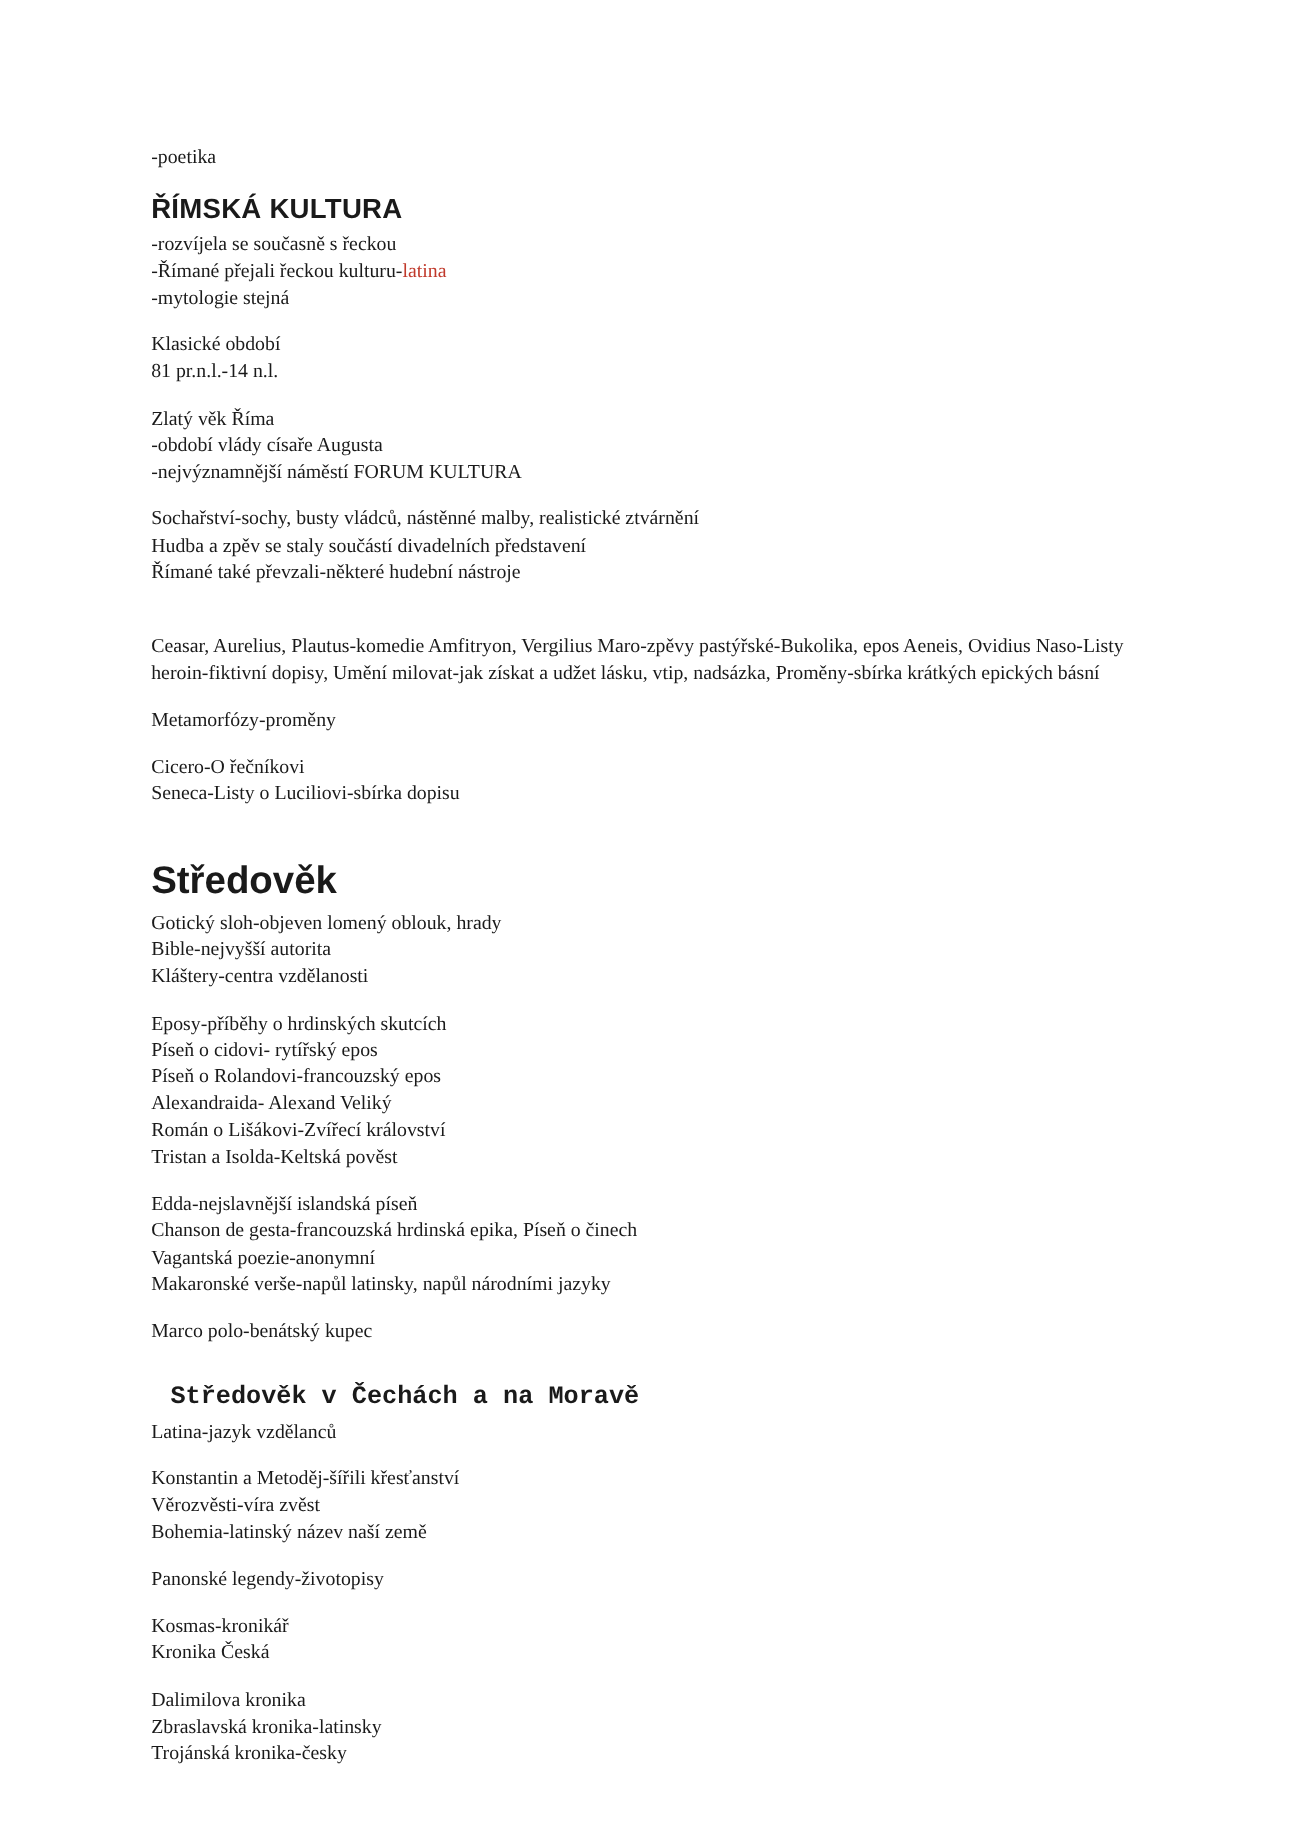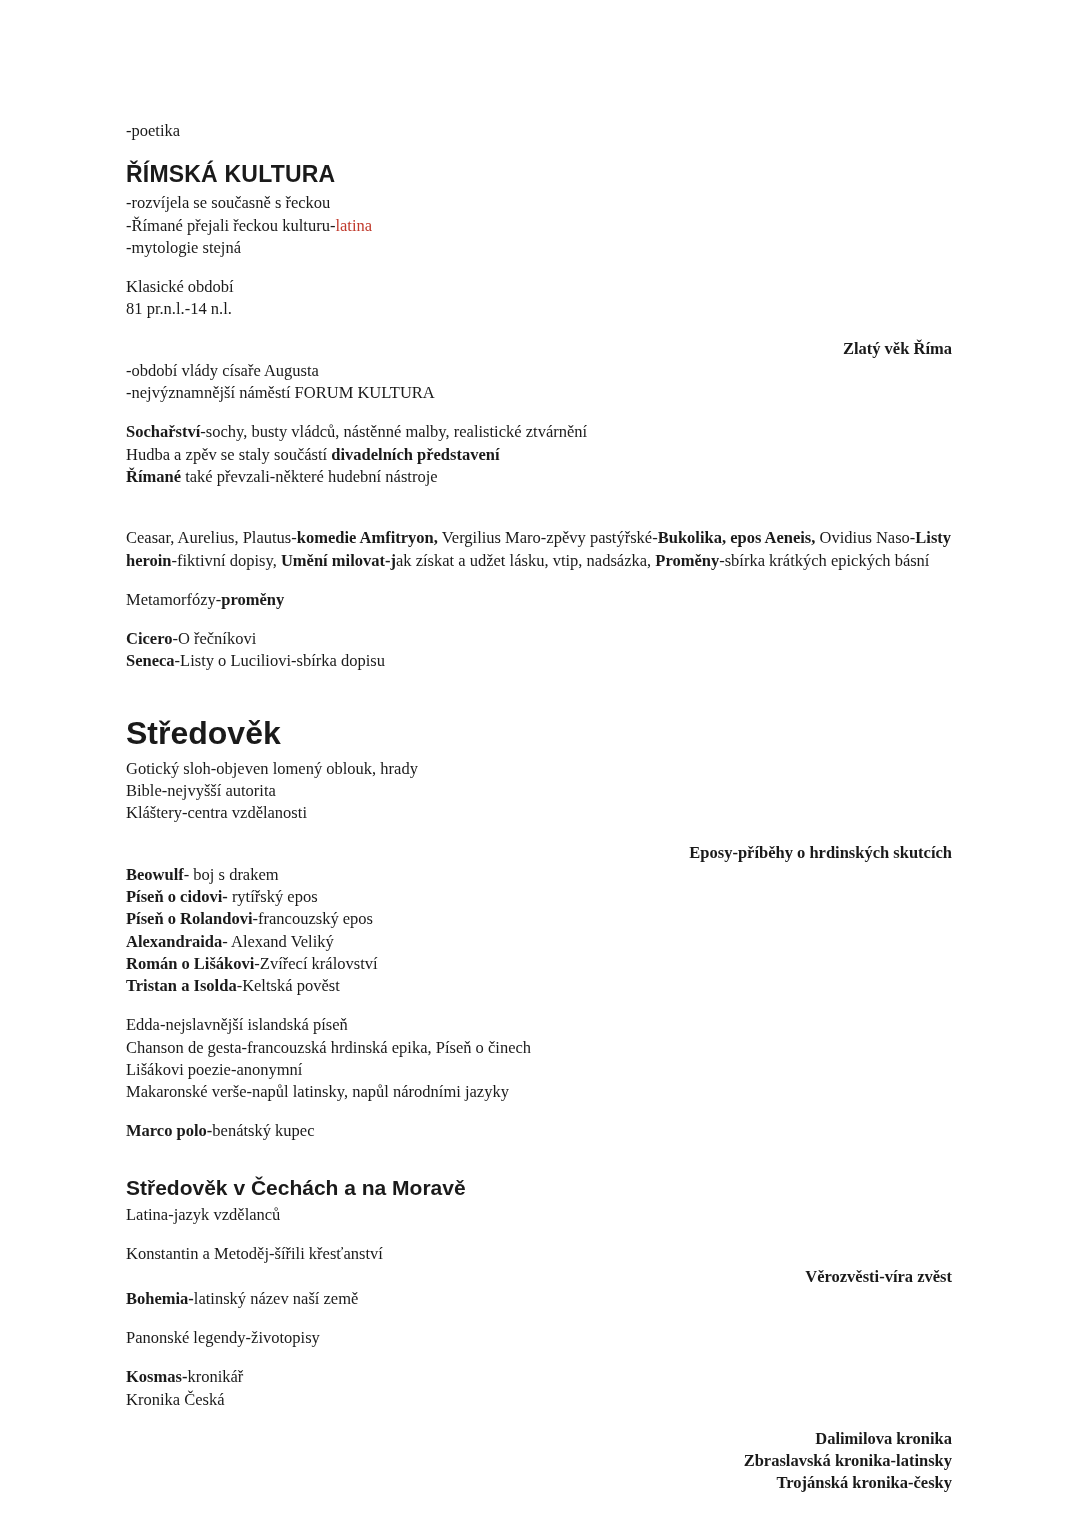--- a/index.html
+++ b/index.html
@@ -41,28 +41,27 @@
     letter-spacing: 0.2px;
     margin: 0 0 2px 0;
   }
   .h-big {
     font-family: "Liberation Sans", sans-serif;
     font-weight: bold;
     font-size: 32px;
     margin: 0 0 3px 0;
   }
   .h-sub {
-    font-family: Liberation Sans, sans-serif;
+    font-family: Liberation Mono, monospace;
     font-weight: bold;
     font-size: 21px;
-    margin: 0 0 2px 0;
+    margin: 0 0 2px 16px;
   }
   .b {
-    font-weight: bold;
-    text-align: right;
+    font-weight: normal;
   }
   .red {
     color: #c0392b;
     text-align: center;
   }
   .gap-sm { height: 14px; }
   .gap-md { height: 22px; }
 </style>
 </head>
 <body>
@@ -117,32 +116,31 @@
 
     <div class="blk">
       <p class="h-big">Středověk</p>
       <p class="line">Gotický sloh-objeven lomený oblouk, hrady</p>
       <p class="line">Bible-nejvyšší autorita</p>
       <p class="line">Kláštery-centra vzdělanosti</p>
     </div>
 
     <div class="blk">
       <p class="line b">Eposy-příběhy o hrdinských skutcích</p>
-      <p class="line"><span class="b">Beowulf</span><span>- boj s drakem</span></p>
       <p class="line"><span class="b">Píseň o cidovi-</span><span> rytířský epos</span></p>
       <p class="line"><span class="b">Píseň o Rolandovi</span><span>-francouzský epos</span></p>
       <p class="line"><span class="b">Alexandraida</span><span>- Alexand Veliký</span></p>
       <p class="line"><span class="b">Román o Lišákovi</span><span>-Zvířecí království</span></p>
       <p class="line"><span class="b">Tristan a Isolda</span><span>-Keltská pověst</span></p>
     </div>
 
     <div class="blk">
       <p class="line">Edda-nejslavnější islandská píseň</p>
       <p class="line">Chanson de gesta-francouzská hrdinská epika, Píseň o činech</p>
-      <p class="line">Lišákovi poezie-anonymní</p>
+      <p class="line">Vagantská poezie-anonymní</p>
       <p class="line">Makaronské verše-napůl latinsky, napůl národními jazyky</p>
     </div>
 
     <div class="blk">
       <p class="line"><span class="b">Marco polo-</span><span>benátský kupec</span></p>
     </div>
 
     <div class="gap-sm"></div>
 
     <div class="blk">

